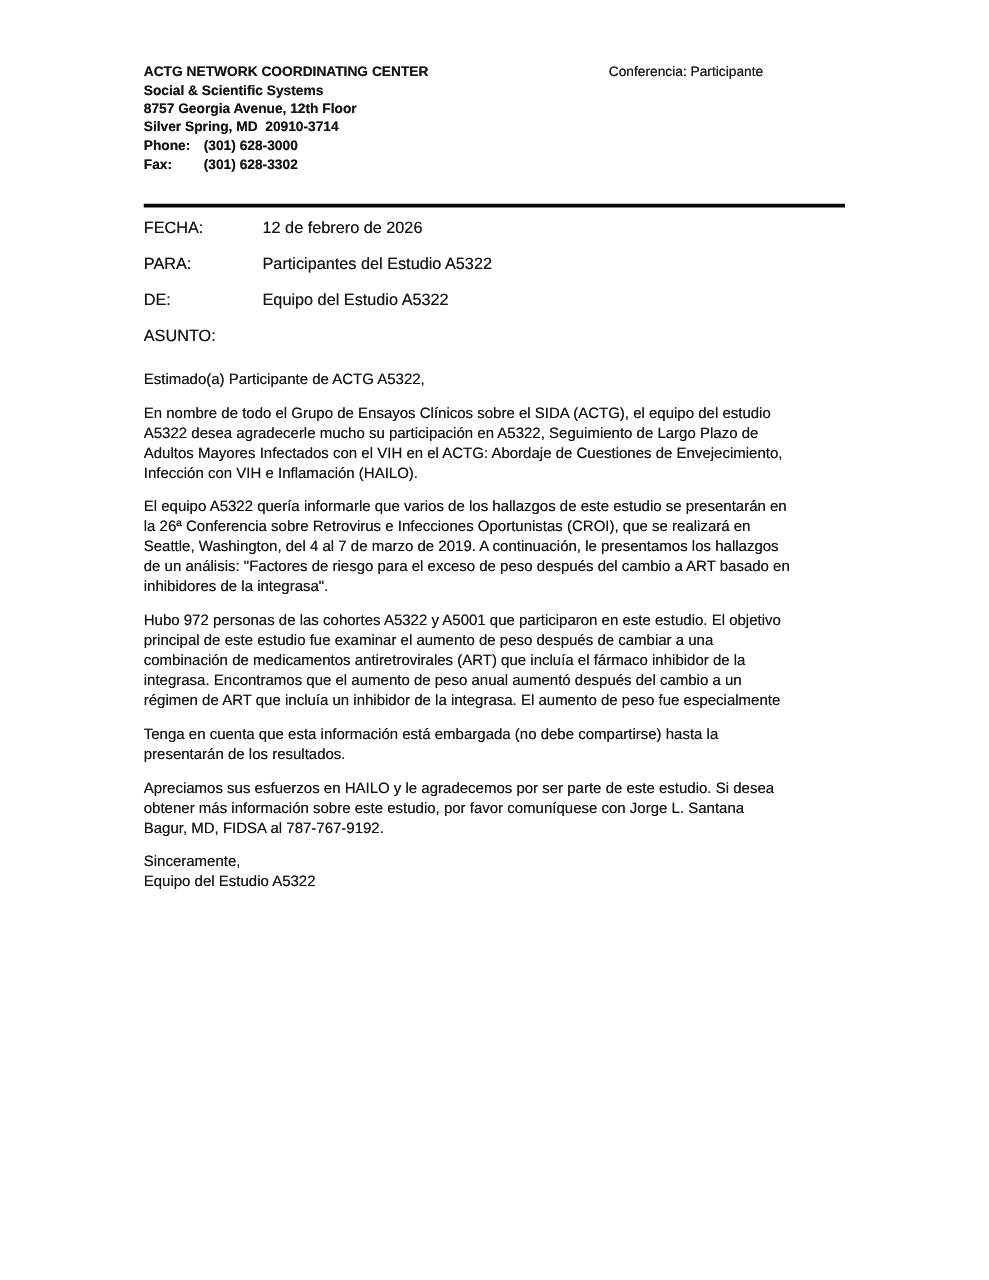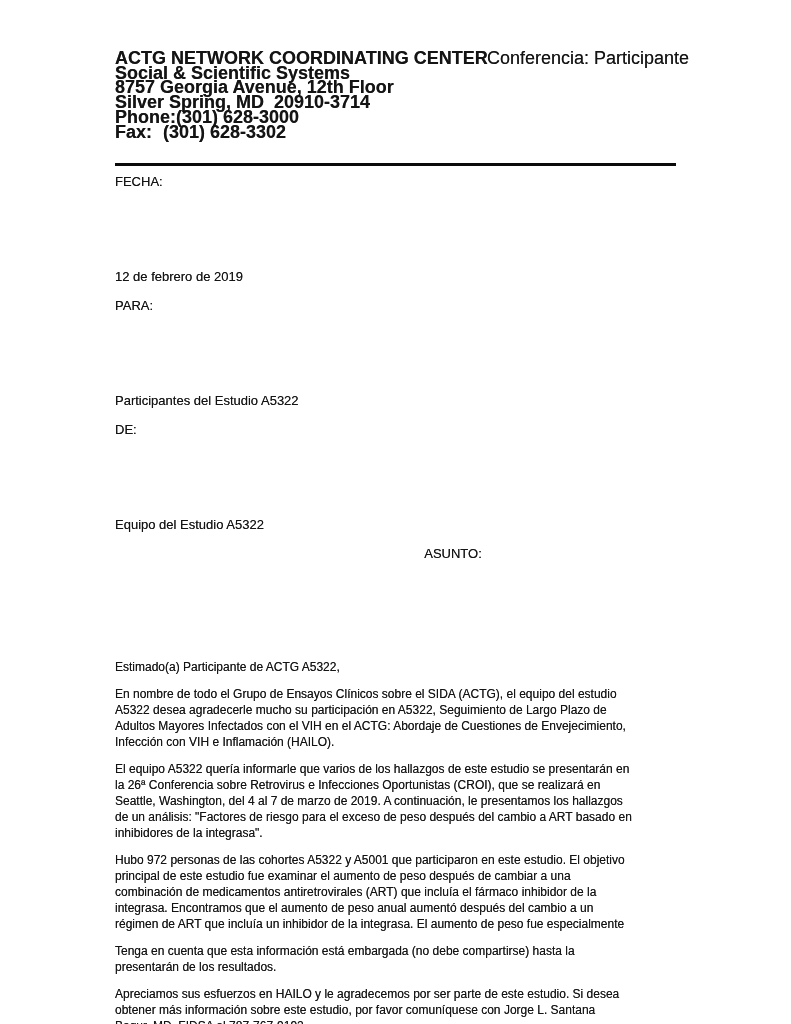--- a/index.html
+++ b/index.html
@@ -13,21 +13,21 @@
     height: 1024px;
     background: #ffffff;
     box-sizing: border-box;
     padding: 51px 0 0 115px;
     font-family: "Liberation Sans", sans-serif;
     color: #141414;
     text-shadow: 0 0 0.35px rgba(0,0,0,0.65);
     overflow: hidden;
   }
   .letterhead {
-    font-size: 18px;
+    font-size: 11px;
     font-weight: 700;
     line-height: 14.7px;
     width: 561px;
   }
   .lh-toprow { position: relative; }
   .conference-note {
     position: absolute;
     left: 372px;
     top: 0;
     font-weight: 400;
@@ -45,21 +45,21 @@
     height: 2.5px;
     background: #0a0a0a;
     margin-top: 24px;
   }
   .memo {
     margin-top: 8px;
     font-size: 13px;
     line-height: 16px;
     overflow: hidden; 
   }
-  .memo-row { display: flex; margin-bottom: 13px; flex-direction: column; }
+  .memo-row { display: flex; margin-bottom: 13px; }
   .memo-row:last-child { margin-bottom: 0; align-items: center; }
   .memo-label { flex: 0 0 95px; white-space: pre; }
   .memo-value { white-space: pre; }
   .body-block {
     font-size: 12px;
     line-height: 16px;
     margin: 0 0 11px 0;
   }
   .salutation { margin-top: 18px; white-space: pre; }
   .line { white-space: pre; }
@@ -87,21 +87,21 @@
       <span class="contact-label">Fax:</span>
       <span class="contact-value">(301) 628-3302</span>
     </div>
   </div>
 
   <div class="rule"></div>
 
   <div class="memo">
     <div class="memo-row">
       <span class="memo-label">FECHA:</span>
-      <span class="memo-value">12 de febrero de 2019</span>
+      <span class="memo-value">12 de febrero de 2026</span>
     </div>
     <div class="memo-row">
       <span class="memo-label">PARA:</span>
       <span class="memo-value">Participantes del Estudio A5322</span>
     </div>
     <div class="memo-row">
       <span class="memo-label">DE:</span>
       <span class="memo-value">Equipo del Estudio A5322</span>
     </div>
     <div class="memo-row">

